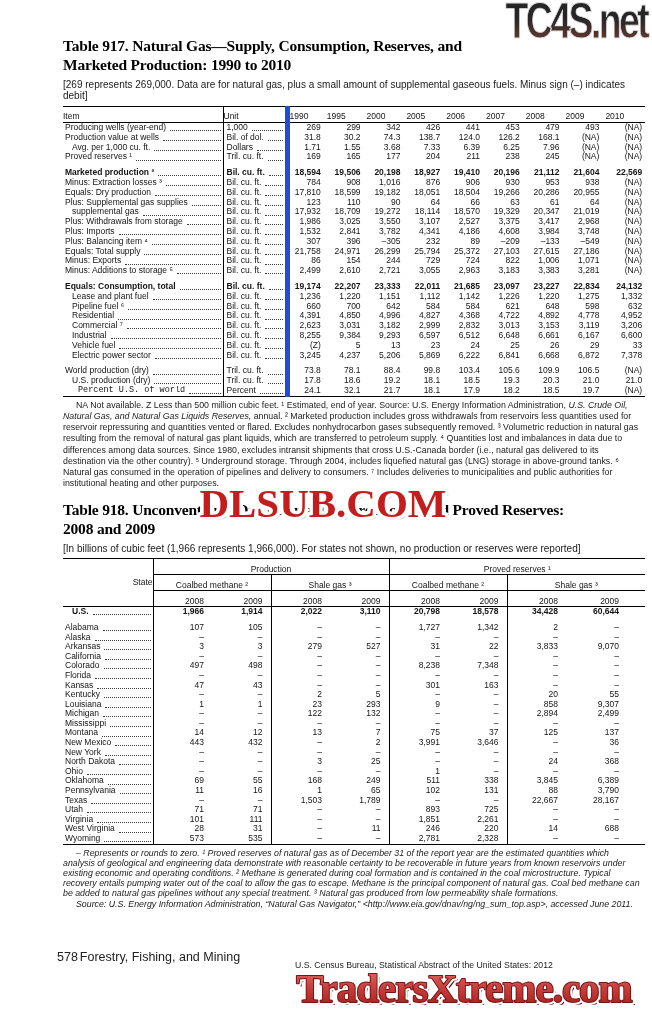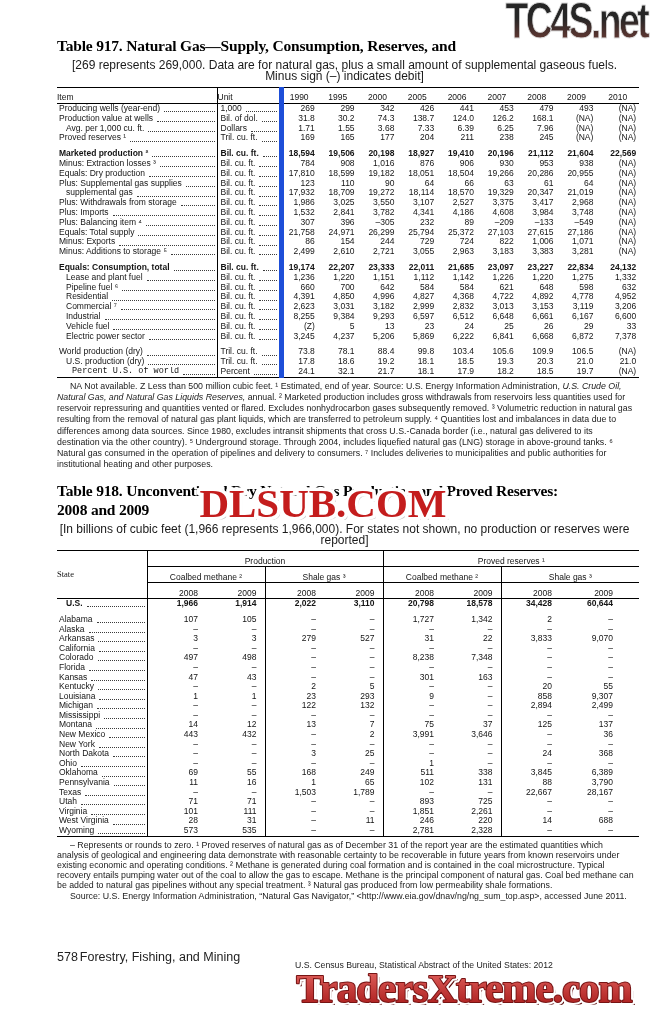--- a/index.html
+++ b/index.html
@@ -1,67 +1,67 @@
 <!DOCTYPE html>
 <html><head>
 <meta charset="utf-8">
 <style>
   html,body{margin:0;padding:0;background:#fff;}
   .page{position:relative;width:652px;height:1024px;background:#fff;overflow:hidden;
         font-family:"Liberation Sans",sans-serif;color:#141414;}
-  .content{padding:36px 13px 0 57px;}
+  .content{padding:36px 13px 0 57px;margin-left:6px;}
 
   
   .tbl-title{font-family:"Liberation Serif",serif;font-weight:bold;font-size:15.5px;
              line-height:19px;letter-spacing:-0.2px;color:#000;}
-  .headnote{font-size:12px;line-height:11px;margin-top:5px;width:575px;color:#1a1a1a;text-align:center;}
+  .headnote{font-size:10px;line-height:11px;margin-top:5px;width:575px;color:#1a1a1a;}
 
   
   table{border-collapse:collapse;table-layout:fixed;margin-top:5px;}
   th,td{font-size:8.5px;line-height:9.8px;padding:0;font-weight:normal;vertical-align:bottom;}
   .t917{width:582px;border-top:1.4px solid #000;border-bottom:1.3px solid #000;}
   .t918{width:582px;border-top:1.4px solid #000;border-bottom:1.3px solid #000;margin-top:4px;}
   .t917 thead th{border-bottom:1px solid #000;height:15px;text-align:left;}
   .t917 th:nth-child(1),.t917 td:nth-child(1){border-right:1px solid #000;}
   .t917 th:nth-child(2),.t917 td:nth-child(2){border-right:5px solid #1d4ed8;}
-  .t917 th.h-yr{text-align:center;padding-right:6px;}
+  .t917 th.h-yr{text-align:left;padding-right:6px;}
   .t917 th.h-yr:last-child{padding-right:3px;}
   .c-label{padding-left:2px;overflow:hidden;}
   .c-unit{padding-left:3px;overflow:hidden;}
   .ind1 .lt{padding-left:7px;}
   .ind2 .lt{padding-left:13px;font-family:Liberation Mono, monospace;}
   .c-num{text-align:right;padding-right:6px;white-space:nowrap;}
   .t917 .c-num:last-child{padding-right:3px;}
   .lw{display:flex;}
   .lt{white-space:nowrap;}
   .dots{flex:1 1 auto;min-width:5px;border-bottom:1.1px dotted #3c3c3c;margin:0 2px 1.5px 4px;}
   tr.bold td{font-weight:bold;}
   tr.gap td{padding-top:6px;}
 
   
   .t918 thead th{height:15px;text-align:center;}
-  .t918 .state-h{border-bottom:1px solid #000;border-right:1px solid #000;vertical-align:middle;text-align:left;font-family:Liberation Serif, serif;}
+  .t918 .state-h{border-bottom:1px solid #000;border-right:1px solid #000;vertical-align:middle;text-align:right;}
   .t918 .h1 th.grp{border-bottom:0.9px solid #000;}
   .t918 .h1 th:nth-child(2){border-right:1px solid #000;}
   .t918 .h2 th{border-bottom:0.9px solid #000;}
   .t918 .h2 th:nth-child(-n+3){border-right:1px solid #000;}
   .t918 .h3 th{border-bottom:1px solid #000;text-align:right;padding-right:8px;}
   .t918 .h3 th:nth-child(2),.t918 .h3 th:nth-child(4),.t918 .h3 th:nth-child(6){border-right:1px solid #000;}
   .t918 .h3 th:last-child{padding-right:26px;}
   .t918 tbody td:nth-child(1),.t918 tbody td:nth-child(3),
   .t918 tbody td:nth-child(5),.t918 tbody td:nth-child(7){border-right:1px solid #000;}
   .t918 .c-num{padding-right:8px;}
   .t918 tbody td:last-child{padding-right:26px;}
   .t918 tbody td{line-height:9.6px;}
 
   
   .fn{width:578px;font-size:8.8px;line-height:11.2px;margin-top:3px;color:#1a1a1a;}
   .fn p{margin:0;text-indent:13px;}
   .fn .ital{font-style:italic;}
-  .fn2{line-height:10.2px;}
+  .fn2{line-height:10.2px;font-style:italic;}
   .mt10{margin-top:11px;}
 
   
   .footer-line{position:absolute;left:57px;top:950px;font-family:"Liberation Sans",sans-serif;
                font-size:12.5px;color:#222;}
   .footer-line .pgnum{margin-right:2px;}
   .census-line{position:absolute;left:295px;top:960px;font-size:8.7px;color:#222;}
 
   
   .wm{position:absolute;pointer-events:none;}
@@ -71,20 +71,21 @@
 </style>
 </head>
 <body>
 
 <div class="page">
 
   <div class="content">
 
     <div class="tbl-title">
       <div>Table 917. Natural Gas—Supply, Consumption, Reserves, and</div>
+      <div>Marketed Production: 1990 to 2010</div>
     </div>
     <div class="headnote">[269 represents 269,000. Data are for natural gas, plus a small amount of supplemental gaseous fuels. Minus sign (–) indicates debit]</div>
 
     <table class="t917">
       <colgroup>
         <col style="width:160px">
           <col style="width:64px">
         <col style="width:39.8px">
           <col style="width:39.8px">
           <col style="width:39.8px">

